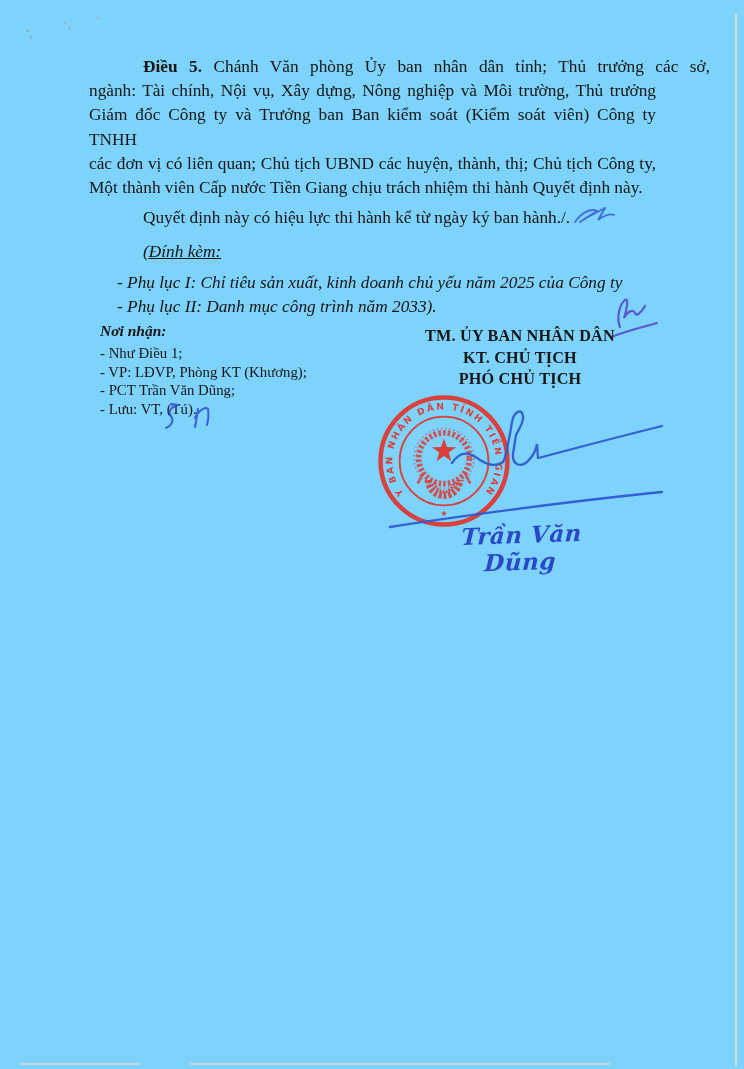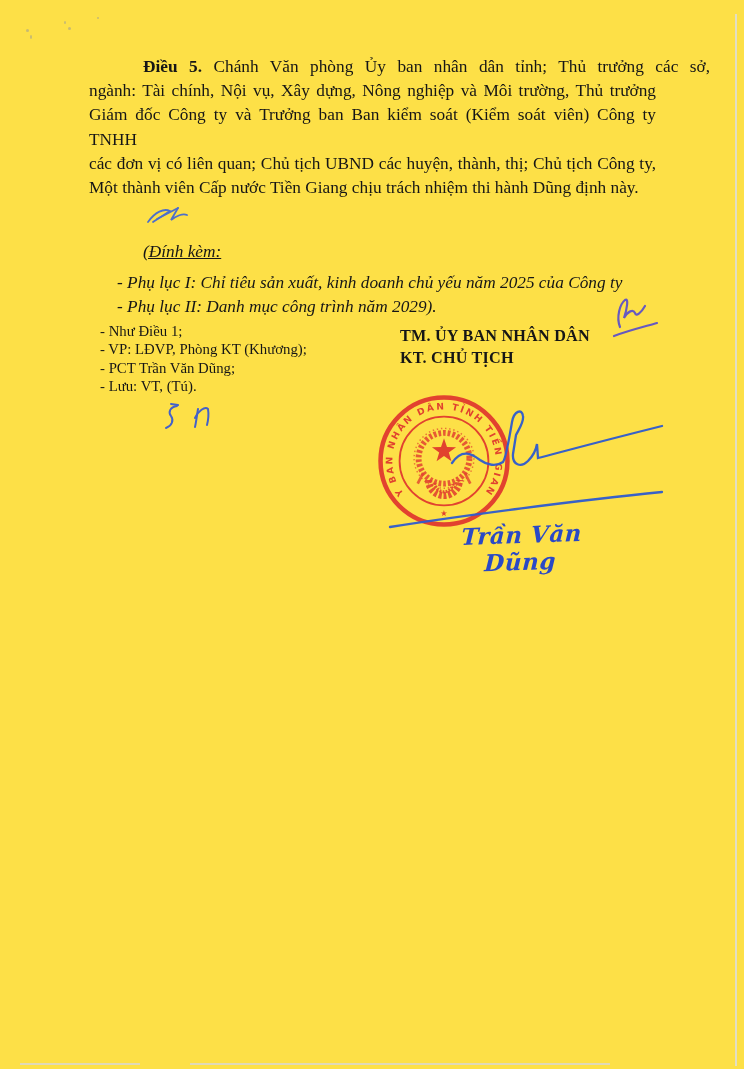--- a/index.html
+++ b/index.html
@@ -1,36 +1,36 @@
 <!DOCTYPE html>
 <html><head>
 <meta charset="utf-8">
 <style>
   html,body{margin:0;padding:0;background:#f3f3f1;}
   .page{
     position:relative;width:744px;height:1069px;margin:0 auto;
-    background:#fde047;overflow:hidden;
+    background:#7dd3fc;overflow:hidden;
     font-family:"Liberation Serif", serif;color:#161616;
   }
   
   .body-text{position:absolute;left:89px;top:55px;width:567px;font-size:17.3px;line-height:24.2px;}
   .line{width:100%;}
   .just{text-align:justify;text-align-last:justify;}
   .lead{font-weight:bold;}
   .p-effect{margin-top:3px;padding-left:54px;white-space:nowrap;}
   .p-attach-head{margin-top:10px;padding-left:54px;font-style:italic;}
   .p-attach-head .u{text-decoration:underline;}
   .attach-list{margin-top:6px;margin-left:28px;font-style:italic;}
   .attach-list .line{white-space:nowrap;}
   .attach-cont{padding-left:25px;}
   .ink-inline{display:inline-block;vertical-align:-4px;margin-left:2px;}
   
   .noi-nhan{position:absolute;left:100px;top:322px;font-size:14.8px;line-height:18.4px;}
   .noi-nhan .head{font-weight:bold;font-style:italic;font-size:15.5px;margin-bottom:4px;}
-  .sig-head{position:absolute;left:400px;top:326px;width:240px;text-align:left;
+  .sig-head{position:absolute;left:400px;top:326px;width:240px;text-align:center;
             font-weight:bold;font-size:16.2px;line-height:21.6px;letter-spacing:.2px;}
   .signer-name{
     position:absolute;left:436px;top:521px;width:170px;text-align:center;
     font-family:"DejaVu Serif", serif;font-style:italic;font-weight:bold;
     font-size:23px;color:#2a49c6;transform:rotate(-2deg) skewX(-5deg);letter-spacing:.5px;
   }
   .abs{position:absolute;}
   svg{display:block;}
   
   .speck{position:absolute;background:#9a9a98;border-radius:50%;opacity:.55;}
@@ -49,65 +49,67 @@
   <div class="speck" style="left:97px;top:17px;width:2px;height:2px;"></div>
 
   <div class="body-text">
     <div class="line just" style="padding-left:54px;">
       <span class="lead">Điều 5.</span>
       <span>Chánh Văn phòng Ủy ban nhân dân tỉnh; Thủ trưởng các sở,</span>
     </div>
     <div class="line just">ngành: Tài chính, Nội vụ, Xây dựng, Nông nghiệp và Môi trường, Thủ trưởng</div>
     <div class="line just">Giám đốc Công ty và Trưởng ban Ban kiểm soát (Kiểm soát viên) Công ty TNHH</div>
     <div class="line just">các đơn vị có liên quan; Chủ tịch UBND các huyện, thành, thị; Chủ tịch Công ty,</div>
-    <div class="line">Một thành viên Cấp nước Tiền Giang chịu trách nhiệm thi hành Dũng định này.</div>
+    <div class="line">Một thành viên Cấp nước Tiền Giang chịu trách nhiệm thi hành Quyết định này.</div>
 
     <div class="p-effect">
-      <span class="ink-inline">
+      <span>Quyết định này có hiệu lực thi hành kể từ ngày ký ban hành./.</span><span class="ink-inline">
         <svg width="44" height="24" viewBox="0 0 44 24">
           <g fill="none" stroke="#3b63d8" stroke-width="1.8" stroke-linecap="round" opacity=".9">
             <path d="M3 19 C10 9 19 5 25 8 C19 12 12 16 8 19"></path>
             <path d="M12 16 L33 5"></path>
             <path d="M33 5 L26 17 C31 13 38 10 42 12"></path>
           </g>
         </svg>
       </span>
     </div>
 
     <div class="p-attach-head">
       <span class="u">(Đính kèm:</span>
     </div>
 
     <div class="attach-list">
       <div class="line">- Phụ lục I: Chỉ tiêu sản xuất, kinh doanh chủ yếu năm 2025 của Công ty</div>
-      <div class="line">- Phụ lục II: Danh mục công trình năm 2029).</div>
+      <div class="line">- Phụ lục II: Danh mục công trình năm 2033).</div>
     </div>
   </div>
 
   <div class="noi-nhan">
+    <div class="head">Nơi nhận:</div>
     <div>- Như Điều 1;</div>
     <div>- VP: LĐVP, Phòng KT (Khương);</div>
     <div>- PCT Trần Văn Dũng;</div>
     <div>- Lưu: VT, (Tú).</div>
   </div>
 
   <div class="abs" style="left:162px;top:399px;">
     <svg width="58" height="36" viewBox="0 0 58 36">
       <g fill="none" stroke="#3457d5" stroke-width="2" stroke-linecap="round" opacity=".92">
         <path d="M15 7 C8 8 6 13 9 17 C12 21 10 27 4 29"></path>
         <path d="M16 6 L9 5"></path>
         <path d="M36 10 C35 16 34 24 33 28"></path>
         <path d="M33 19 C36 12 43 7 46 10 C47 16 46 22 45 26"></path>
       </g>
     </svg>
   </div>
 
   <div class="sig-head">
     <div>TM. ỦY BAN NHÂN DÂN</div>
     <div>KT. CHỦ TỊCH</div>
+    <div>PHÓ CHỦ TỊCH</div>
   </div>
 
   <div class="abs" style="left:611px;top:296px;">
     <svg width="50" height="46" viewBox="0 0 50 46">
       <g fill="none" stroke="#5a4ecb" stroke-width="2.2" stroke-linecap="round" opacity=".92">
         <path d="M9 31 C5 21 9 8 14 4 C18 1 16 13 13 22 C17 15 22 13 24 17 C25 21 30 17 34 10"></path>
         <path d="M3 40 C16 35 32 31 46 27"></path>
       </g>
     </svg>
   </div>

